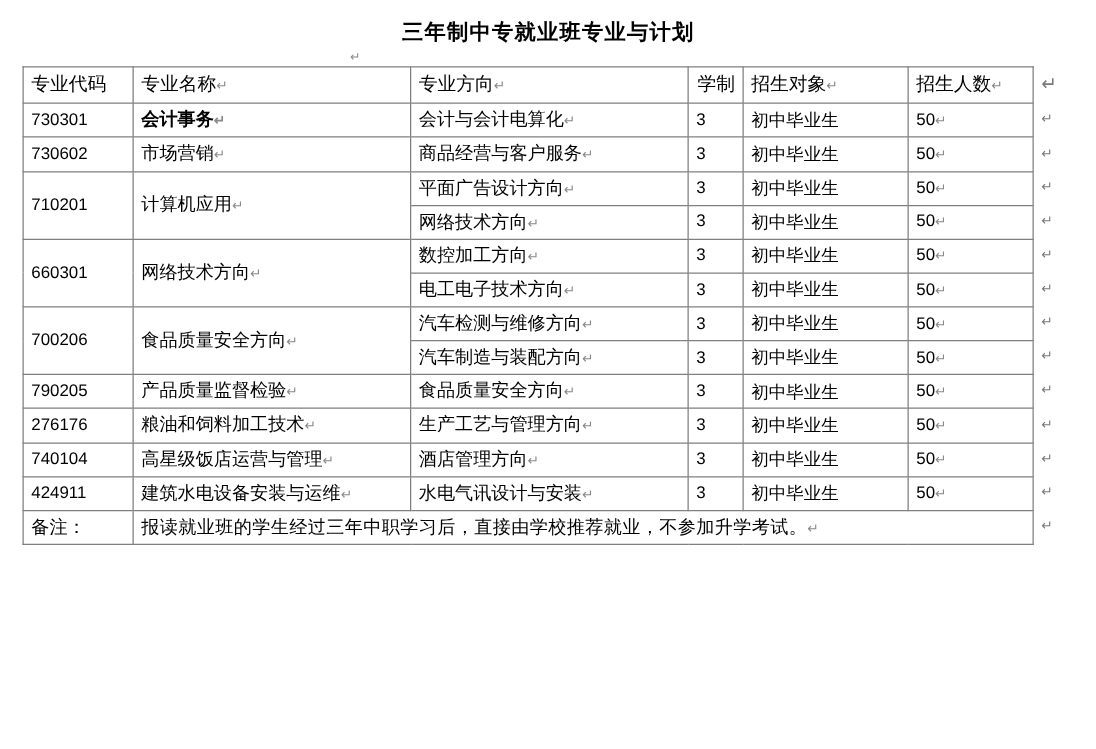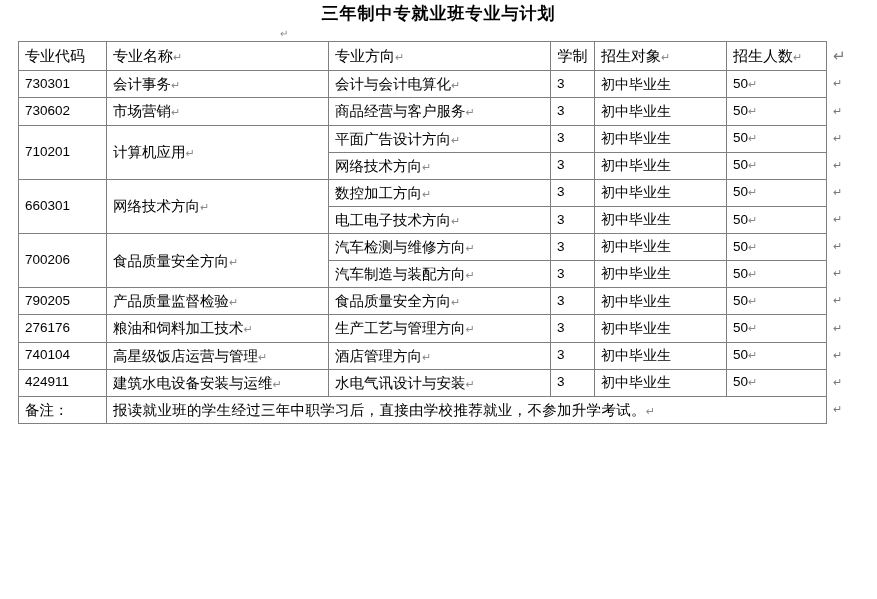--- a/index.html
+++ b/index.html
@@ -18,21 +18,21 @@
     position: relative;
     width: 877px;
     height: 599px;
     box-sizing: border-box;
   }
   .doc-title {
     text-align: center;
     font-size: 17px;
     font-weight: bold;
     letter-spacing: 1px;
-    padding-top: 2px;
+    padding-top: 14px;
     padding-bottom: 16px;
     font-family: "Liberation Sans", sans-serif;
   }
   .table-wrap {
     margin: 0 18px;
     position: relative;
   }
   table.plan {
     border-collapse: collapse;
     width: 841px;
@@ -55,21 +55,21 @@
   col.c-tgt  { width: 132px; }
   col.c-num  { width: 100px; }
   col.c-mark { width: 33px; }
 
   .hdr td {
     height: 62px;
     font-size: 15px;
     font-weight: normal;
   }
   .hdr .th-yrs {
-    text-align: center;
+    text-align: right;
     line-height: 1.35;
     margin-top: 16px;
   }
   .cell-code {
     font-size: 13.5px;
   }
   .cell-name {
     font-size: 14.5px;
   }
   .cell-dir {
@@ -78,21 +78,21 @@
   .cell-yrs {
     font-size: 13.5px;
     text-align: left;
   }
   .cell-tgt {
     font-size: 14px;
   }
   .cell-num {
     font-size: 13.5px;
   }
-  .bold-name { font-weight: normal; }
+  .bold-name { font-weight: bold; }
   .mark-col {
     border: none !important;
     color: #7a7a7a;
     font-size: 11px;
     text-align: left;
     padding-left: 4px;
     vertical-align: top;
   }
   .pilcrow {
     color: #8a8a8a;

